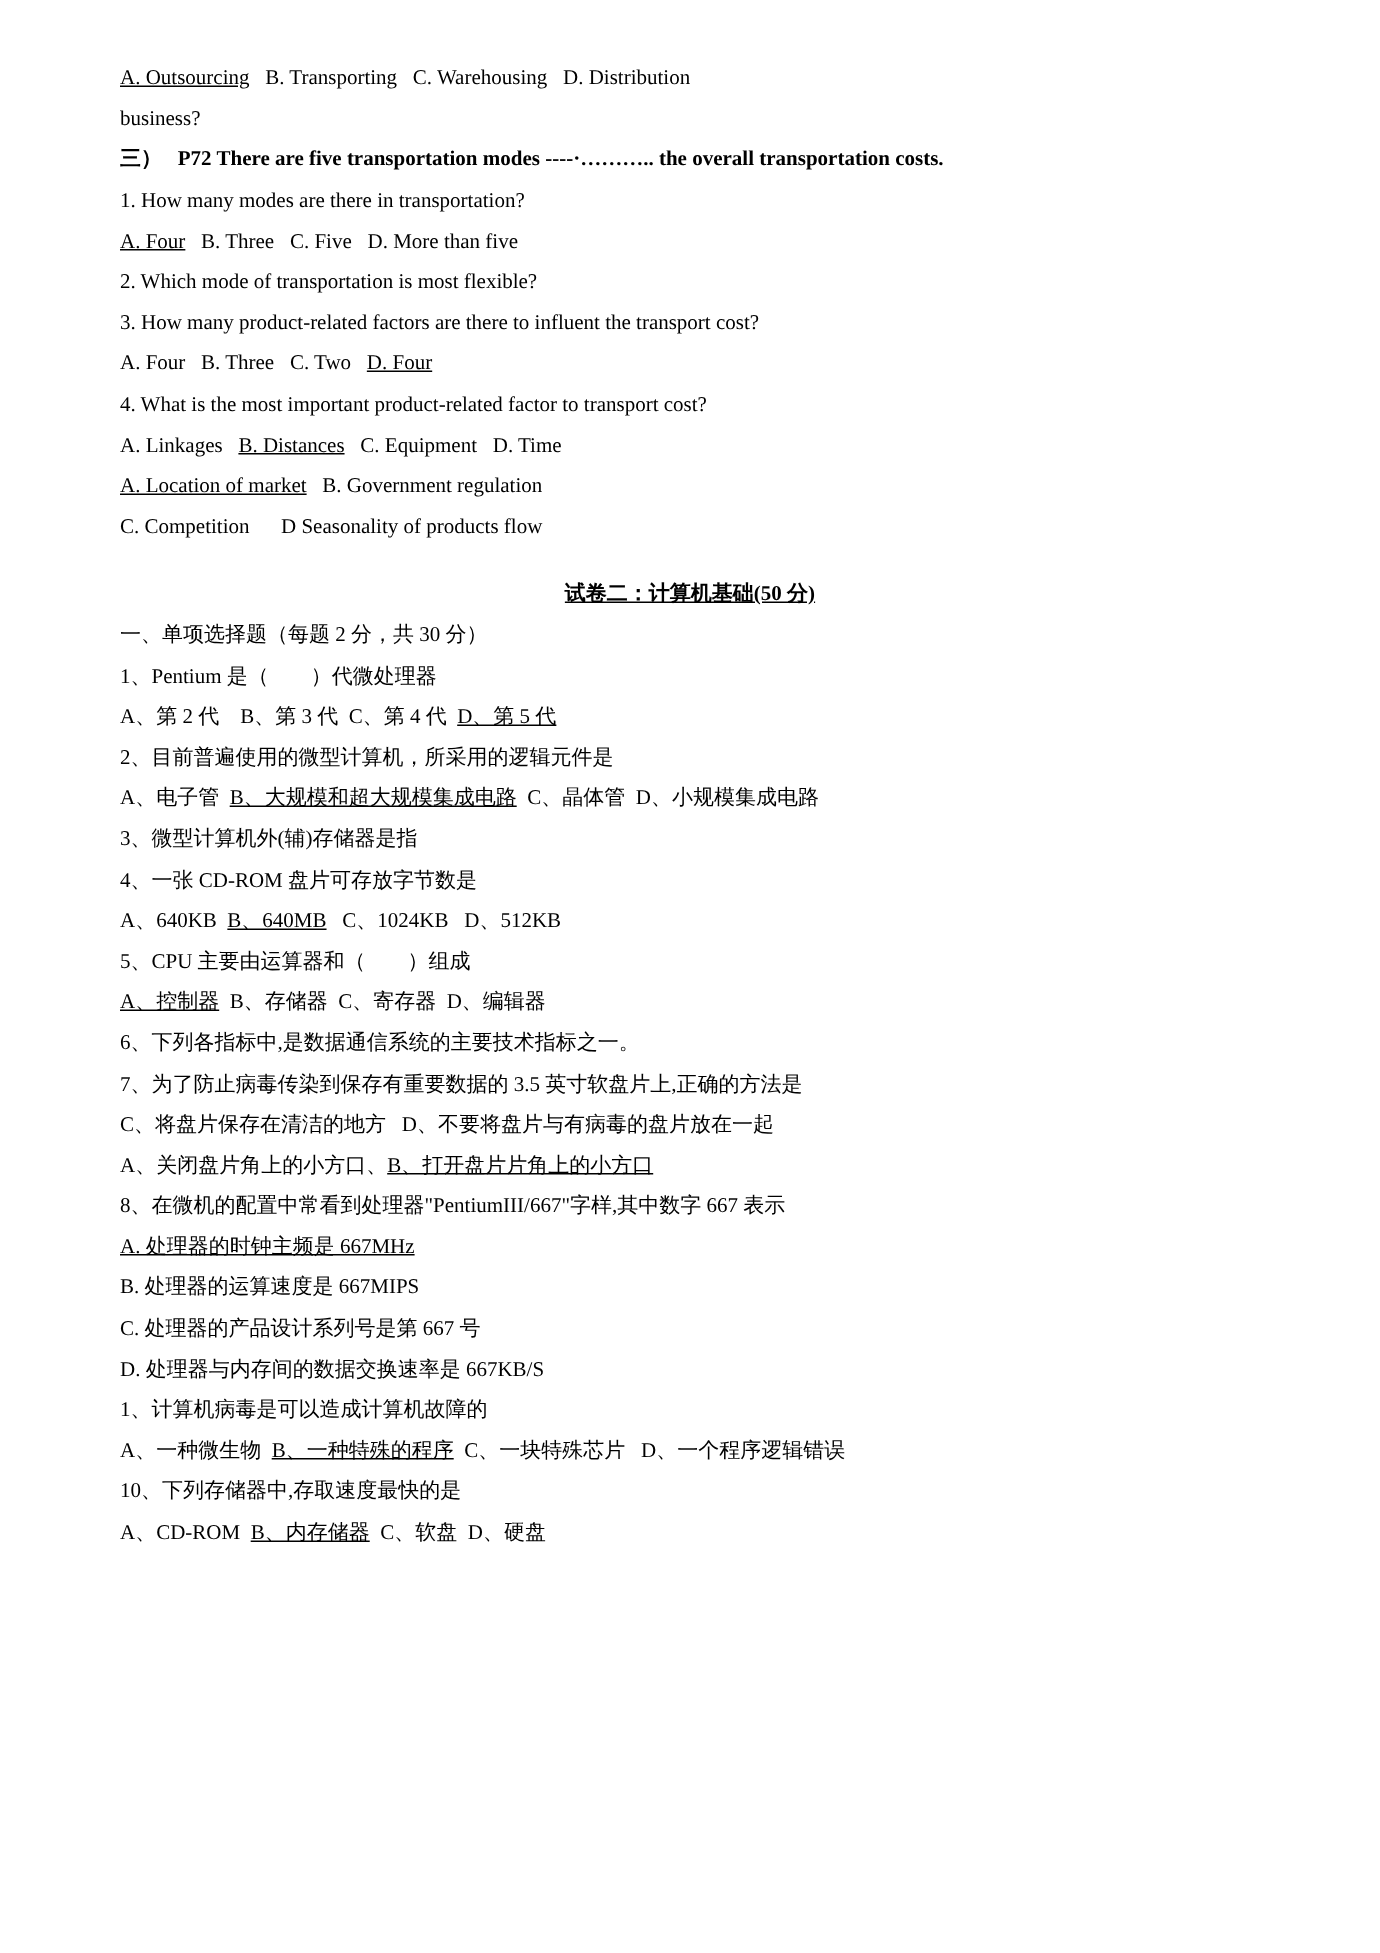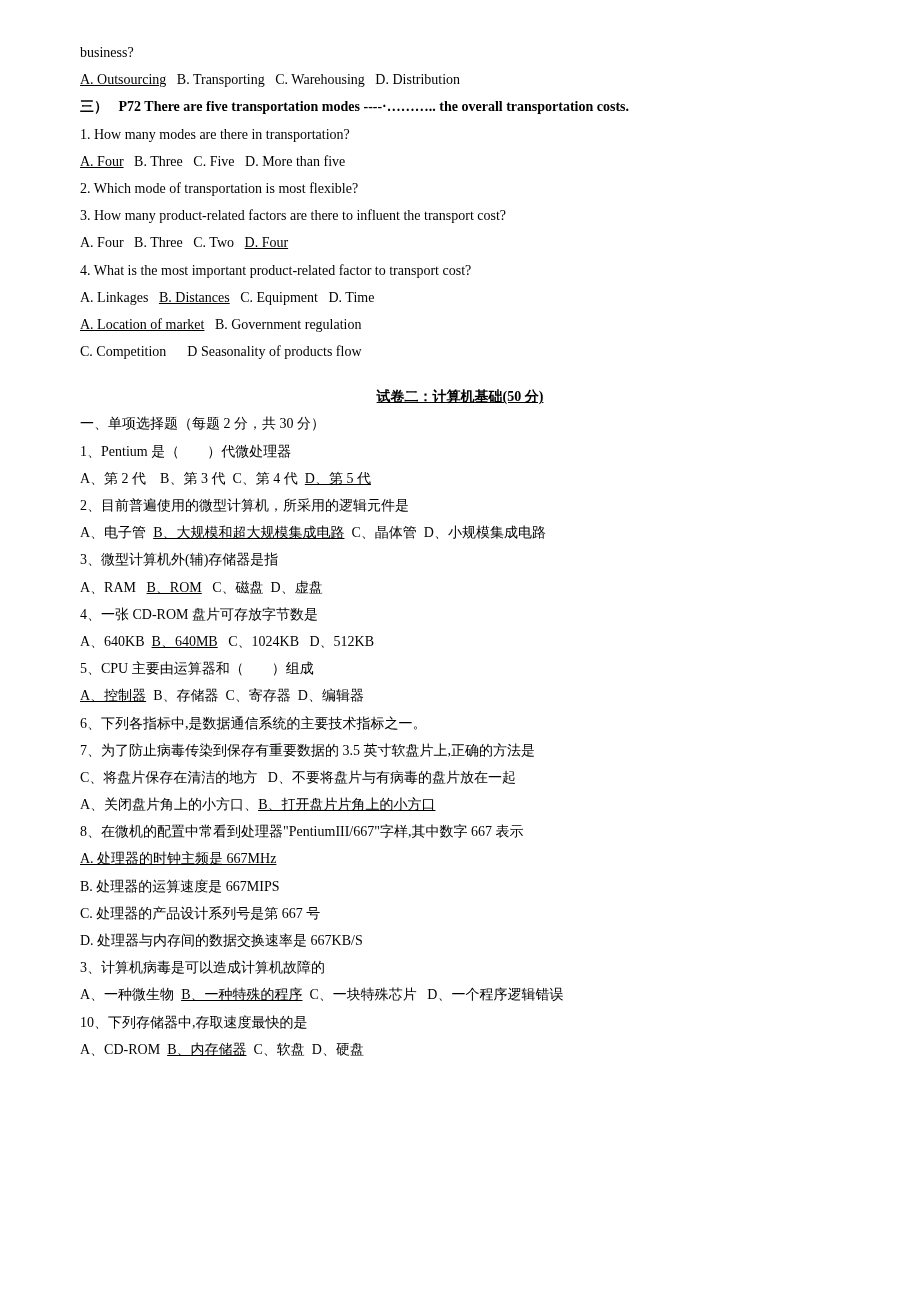--- a/index.html
+++ b/index.html
@@ -32,24 +32,24 @@
       margin-bottom: 2px;
     }
     .blank-line {
       height: 18px;
     }
   </style>
 </head>
 <body>
 <div class="page">
 
-  <p class="line">business?</p>
   <p class="line">
     <span class="underline">A. Outsourcing</span>&nbsp;&nbsp; B. Transporting &nbsp; C. Warehousing &nbsp; D. Distribution
   </p>
+  <p class="line">business?</p>
   <p class="line bold">
     三） &nbsp; P72 There are five transportation modes ----·……….. the overall transportation costs.
   </p>
   <p class="line">1. How many modes are there in transportation?</p>
   <p class="line">
     <span class="underline">A. Four</span> &nbsp; B. Three &nbsp; C. Five &nbsp; D. More than five
   </p>
   <p class="line">2. Which mode of transportation is most flexible?</p>
   <p class="line">3. How many product-related factors are there to influent the transport cost?</p>
   <p class="line">
@@ -72,43 +72,40 @@
   <p class="line">一、单项选择题（每题 2 分，共 30 分）</p>
   <p class="line">1、Pentium 是（　　）代微处理器</p>
   <p class="line">
     A、第 2 代　B、第 3 代 &nbsp;C、第 4 代 &nbsp;<span class="underline">D、第 5 代</span>
   </p>
   <p class="line">2、目前普遍使用的微型计算机，所采用的逻辑元件是</p>
   <p class="line">
     A、电子管 &nbsp;<span class="underline">B、大规模和超大规模集成电路</span> &nbsp;C、晶体管 &nbsp;D、小规模集成电路
   </p>
   <p class="line">3、微型计算机外(辅)存储器是指</p>
-  <p class="line">
-    A、RAM &nbsp; <span class="underline">B、ROM</span> &nbsp; C、磁盘 &nbsp;D、虚盘
-  </p>
   <p class="line">4、一张 CD-ROM 盘片可存放字节数是</p>
   <p class="line">
     A、640KB &nbsp;<span class="underline">B、640MB</span> &nbsp; C、1024KB &nbsp; D、512KB
   </p>
   <p class="line">5、CPU 主要由运算器和（　　）组成</p>
   <p class="line">
     <span class="underline">A、控制器</span> &nbsp;B、存储器 &nbsp;C、寄存器 &nbsp;D、编辑器
   </p>
   <p class="line">6、下列各指标中,是数据通信系统的主要技术指标之一。</p>
   <p class="line">7、为了防止病毒传染到保存有重要数据的 3.5 英寸软盘片上,正确的方法是</p>
   <p class="line">C、将盘片保存在清洁的地方 &nbsp; D、不要将盘片与有病毒的盘片放在一起</p>
   <p class="line">A、关闭盘片角上的小方口、<span class="underline">B、打开盘片片角上的小方口</span></p>
   <p class="line">8、在微机的配置中常看到处理器"PentiumIII/667"字样,其中数字 667 表示</p>
   <p class="line">
     <span class="underline">A. 处理器的时钟主频是 667MHz</span>
   </p>
   <p class="line">B. 处理器的运算速度是 667MIPS</p>
   <p class="line">C. 处理器的产品设计系列号是第 667 号</p>
   <p class="line">D. 处理器与内存间的数据交换速率是 667KB/S</p>
-  <p class="line">3、计算机病毒是可以造成计算机故障的</p>
+  <p class="line">1、计算机病毒是可以造成计算机故障的</p>
   <p class="line">
     A、一种微生物 &nbsp;<span class="underline">B、一种特殊的程序</span> &nbsp;C、一块特殊芯片 &nbsp; D、一个程序逻辑错误
   </p>
   <p class="line">10、下列存储器中,存取速度最快的是</p>
   <p class="line">
     A、CD-ROM &nbsp;<span class="underline">B、内存储器</span> &nbsp;C、软盘 &nbsp;D、硬盘
   </p>
 
 </div>
 

